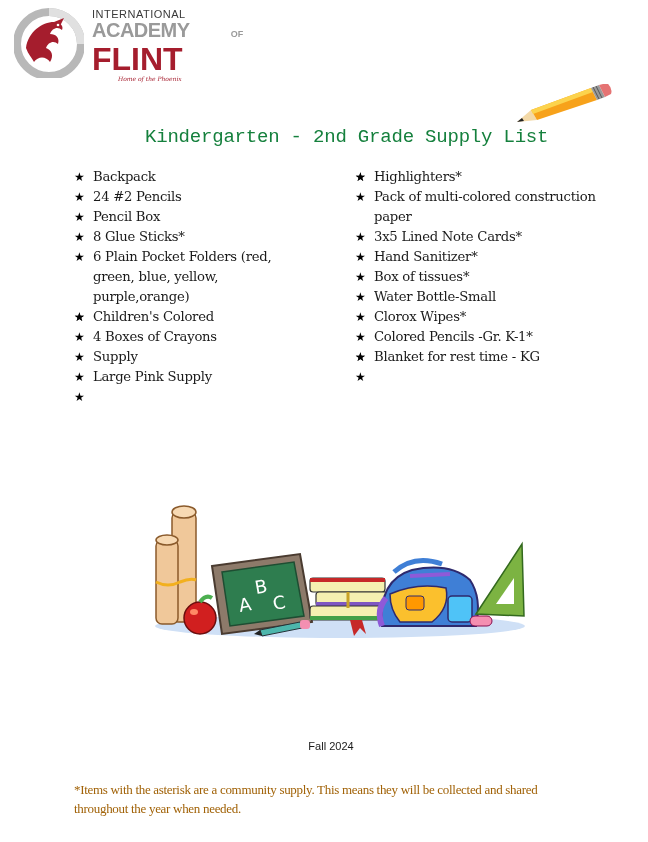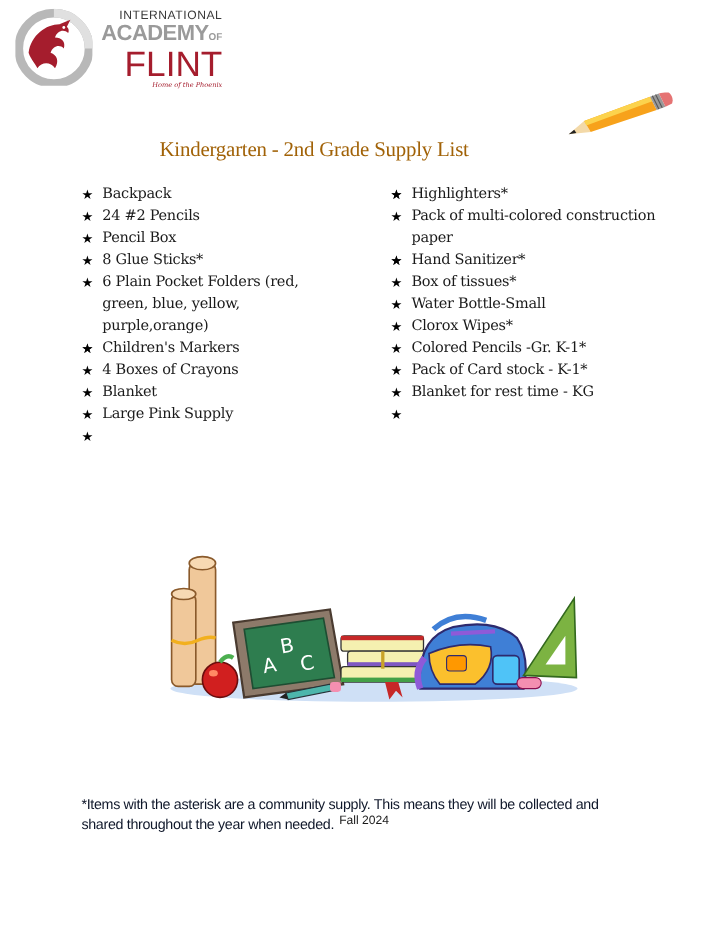--- a/index.html
+++ b/index.html
@@ -1,41 +1,41 @@
 <!DOCTYPE html>
 <html><head>
   <meta charset="utf-8">
   <style>
     html, body { margin: 0; padding: 0; background: #ffffff; }
     body { width: 648px; height: 842px; position: relative; overflow: hidden; font-family: "DejaVu Serif", serif; color: #1a1a1a; }
     .logo { position: absolute; left: 14px; top: 6px; width: 200px; height: 78px; }
     .logo-mark { position: absolute; left: 0; top: 2px; width: 70px; height: 70px; }
-    .logo-text { position: absolute; left: 78px; top: 2px; text-align: right; }
+    .logo-text { position: absolute; left: 78px; top: 2px; }
     .logo-intl { font-family: "Liberation Sans", sans-serif; font-size: 11px; letter-spacing: 0.5px; color: #3a3a3a; line-height: 12px; }
     .logo-academy { font-family: "Liberation Sans", sans-serif; font-weight: bold; font-size: 20px; color: #9a9a9a; line-height: 20px; letter-spacing: -0.5px; }
-    .logo-academy .of { font-size: 9px; font-weight: bold; color: #9a9a9a; letter-spacing: 0; }
-    .logo-flint { font-family: "Liberation Sans", sans-serif; font-weight: normal; font-size: 32px; color: #a51d2d; line-height: 30px; letter-spacing: 0; }
+    .logo-academy .of { font-size: 9px; font-weight: bold; color: #9a9a9a; letter-spacing: 0; margin-left: 41px; }
+    .logo-flint { font-family: "Liberation Sans", sans-serif; font-weight: bold; font-size: 32px; color: #a51d2d; line-height: 30px; letter-spacing: 0; }
     .logo-tagline { font-family: "DejaVu Serif", serif; font-style: italic; font-size: 6px; color: #a51d2d; margin-left: 26px; margin-top: 1px; }
 
     .title-row { position: absolute; left: 0; top: 82px; width: 648px; height: 48px; }
-    .title { position: absolute; left: 145px; top: 16px; font-family: Liberation Serif, serif; font-size: 19px; color: #a16207; white-space: nowrap; letter-spacing: -0.2px; margin-top: 28px; }
+    .title { position: absolute; left: 145px; top: 16px; font-family: Liberation Mono, monospace; font-size: 19px; color: #15803d; white-space: nowrap; letter-spacing: -0.2px; margin-top: 28px; }
     .pencil { position: absolute; left: 513px; top: 2px; width: 100px; height: 44px; }
 
     .col { position: absolute; top: 167px; list-style: none; margin: 0; padding: 0; font-family: "DejaVu Serif", serif; font-size: 13.2px; line-height: 20px; color: #1a1a1a; }
     .col-left { left: 74px; width: 270px; }
     .col-right { left: 355px; width: 280px; }
     .item { position: relative; padding-left: 19px; margin: 0; }
     .star { position: absolute; left: 0; top: 0; font-size: 12px; color: #000; }
     .item-text { letter-spacing: -0.25px; }
 
     .clipart { position: absolute; left: 150px; top: 498px; width: 380px; height: 150px; }
 
     .season { position: absolute; left: 0; width: 648px; top: 740px; text-align: center; font-family: "Liberation Sans", sans-serif; font-size: 11px; color: #1a1a1a; }
     .season span { margin-left: 14px; }
-    .footnote { position: absolute; left: 74px; top: 721px; width: 480px; font-family: Liberation Sans, sans-serif; font-size: 13px; line-height: 19px; color: #0f172a; letter-spacing: -0.3px; }
+    .footnote { position: absolute; left: 74px; top: 780px; width: 480px; font-family: Liberation Serif, serif; font-size: 13px; line-height: 19px; color: #a16207; letter-spacing: -0.3px; }
   </style>
 </head>
 <body>
 
 <div class="logo">
   <svg class="logo-mark" viewBox="0 0 70 70">
     <circle cx="35" cy="36" r="32" fill="none" stroke="#b8b8b8" stroke-width="8"></circle>
     <path d="M35 4 A32 32 0 0 1 67 36" fill="none" stroke="#e0e0e0" stroke-width="8"></path>
     <path d="M12 40 C14 24 28 14 40 14 C46 14 50 18 48 22 C44 18 38 20 36 26 C42 26 46 30 44 36 C40 32 34 34 32 40 C38 42 40 48 36 54 C32 48 24 48 20 54 C18 50 14 46 12 40 Z" fill="#a51d2d"></path>
     <path d="M40 14 L50 10 L46 18 Z" fill="#a51d2d"></path>
@@ -63,38 +63,38 @@
   </svg>
 </div>
 
 <ul class="col col-left">
   <li class="item"><span class="star">★</span><span class="item-text">Backpack</span></li>
   <li class="item"><span class="star">★</span><span class="item-text">24 #2 Pencils</span></li>
   <li class="item"><span class="star">★</span><span class="item-text">Pencil Box</span></li>
   <li class="item"><span class="star">★</span><span class="item-text">8 Glue Sticks*</span></li>
   <li class="item" style="width:190px"><span class="star">★</span><span class="item-text">6 Plain Pocket Folders (red, green, blue, yellow, purple,orange)</span></li>
   <li class="item" style="width:235px"><span class="star">★</span></li>
-  <li class="item"><span class="star">★</span><span class="item-text">Children's Markers</span></li>
+  <li class="item"><span class="star">★</span><span class="item-text">Children's Colored</span></li>
   <li class="item"><span class="star">★</span><span class="item-text">4 Boxes of Crayons</span></li>
-  <li class="item"><span class="star">★</span><span class="item-text">Blanket</span></li>
+  <li class="item"><span class="star">★</span><span class="item-text">Supply</span></li>
   <li class="item"><span class="star">★</span><span class="item-text">Large Pink Supply</span></li>
   <li class="item"><span class="star">★</span></li>
 </ul>
 
 <ul class="col col-right">
   <li class="item" style="width:230px"><span class="star">★</span></li>
   <li class="item"><span class="star">★</span><span class="item-text">Highlighters*</span></li>
   <li class="item" style="width:260px"><span class="star">★</span><span class="item-text">Pack of multi-colored construction paper</span></li>
-  <li class="item"><span class="star">★</span></li>
+  <li class="item"><span class="star">★</span><span class="item-text">3x5 Lined Note Cards*</span></li>
   <li class="item"><span class="star">★</span><span class="item-text">Hand Sanitizer*</span></li>
   <li class="item"><span class="star">★</span><span class="item-text">Box of tissues*</span></li>
   <li class="item"><span class="star">★</span><span class="item-text">Water Bottle-Small</span></li>
   <li class="item"><span class="star">★</span><span class="item-text">Clorox Wipes*</span></li>
   <li class="item"><span class="star">★</span><span class="item-text">Colored Pencils -Gr.  K-1*</span></li>
-  <li class="item"><span class="star">★</span><span class="item-text">Pack of Card stock - K-1*</span></li>
+  <li class="item"><span class="star">★</span></li>
   <li class="item"><span class="star">★</span><span class="item-text">Blanket for rest time - KG</span></li>
   <li class="item"><span class="star">★</span></li>
 </ul>
 
 <svg class="clipart" viewBox="0 0 380 150">
 
   <ellipse cx="190" cy="128" rx="185" ry="12" fill="#cfe0f6"></ellipse>
 
   <g>
     <rect x="22" y="14" width="24" height="110" rx="6" fill="#f0c89a" stroke="#8a5a2b" stroke-width="1.5"></rect>

